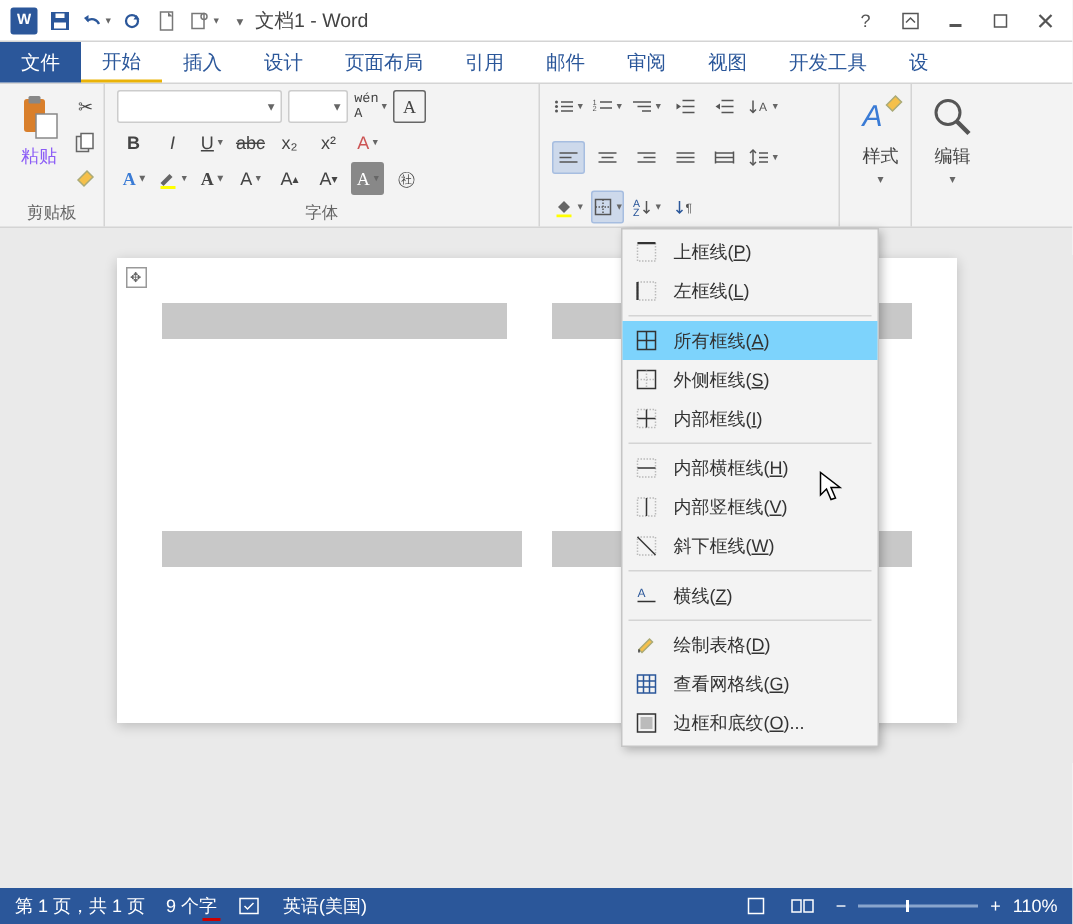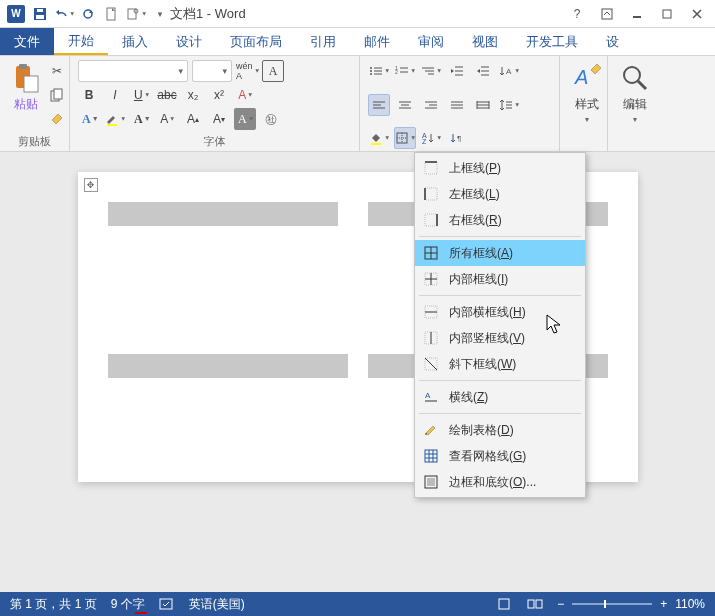--- a/index.html
+++ b/index.html
@@ -152,21 +152,21 @@
       </div>
     </div>
     <div class="group-label">剪贴板</div>
   </div>
 
   <div class="group" style="width:290px">
     <div class="row">
       <div class="small-btn" style="width:110px;border:1px solid #ccc;background:#fff;justify-content:flex-end;padding-right:4px;font-size:9px;color:#666">▾</div>
       <div class="small-btn" style="width:40px;border:1px solid #ccc;background:#fff;justify-content:flex-end;padding-right:4px;font-size:9px;color:#666">▾</div>
       <div class="small-btn drop" style="font-size:9px">
-          <span style="font-family:Liberation Sans, sans-serif">wén<br>A</span>
+          <span style="font-family:Liberation Mono, monospace">wén<br>A</span>
         </div>
       <div class="small-btn" style="border:1px solid #666;font-family:serif">A</div>
     </div>
     <div class="row">
       <div class="small-btn">
           <b>B</b>
         </div>
       <div class="small-btn">
           <i>I</i>
         </div>
@@ -405,39 +405,40 @@
     </div>
     <div class="menu-item">
       <span class="mi-icon">
         <svg width="14" height="14">
           <rect x="1" y="1" width="12" height="12" fill="none" stroke="#bbb" stroke-dasharray="1"></rect>
           <line x1="1" y1="1" x2="1" y2="13" stroke="#333" stroke-width="1.5"></line>
         </svg>
       </span>
       <span class="mi-label">左框线(<u>L</u>)</span>
     </div>
-    <div class="menu-item">
-      <span class="mi-icon">
-        <svg width="14" height="14">
-          <rect x="1" y="1" width="12" height="12" fill="none" stroke="#bbb" stroke-dasharray="1"></rect>
-          <line x1="13" y1="1" x2="13" y2="13" stroke="#333" stroke-width="1.5"></line>
-        </svg>
-      </span>
-      <span class="mi-label">右框线(<u>R</u>)</span>
-    </div>
     <div class="menu-sep"></div>
     <div class="menu-item hover">
       <span class="mi-icon">
         <svg width="14" height="14">
           <rect x="1" y="1" width="12" height="12" fill="none" stroke="#333"></rect>
           <line x1="7" y1="1" x2="7" y2="13" stroke="#333"></line>
           <line x1="1" y1="7" x2="13" y2="7" stroke="#333"></line>
         </svg>
       </span>
       <span class="mi-label">所有框线(<u>A</u>)</span>
+    </div>
+    <div class="menu-item">
+      <span class="mi-icon">
+        <svg width="14" height="14">
+          <rect x="1" y="1" width="12" height="12" fill="none" stroke="#333"></rect>
+          <line x1="7" y1="1" x2="7" y2="13" stroke="#bbb" stroke-dasharray="1"></line>
+          <line x1="1" y1="7" x2="13" y2="7" stroke="#bbb" stroke-dasharray="1"></line>
+        </svg>
+      </span>
+      <span class="mi-label">外侧框线(<u>S</u>)</span>
     </div>
     <div class="menu-item">
       <span class="mi-icon">
         <svg width="14" height="14">
           <rect x="1" y="1" width="12" height="12" fill="none" stroke="#bbb" stroke-dasharray="1"></rect>
           <line x1="7" y1="1" x2="7" y2="13" stroke="#333"></line>
           <line x1="1" y1="7" x2="13" y2="7" stroke="#333"></line>
         </svg>
       </span>
       <span class="mi-label">内部框线(<u>I</u>)</span>

